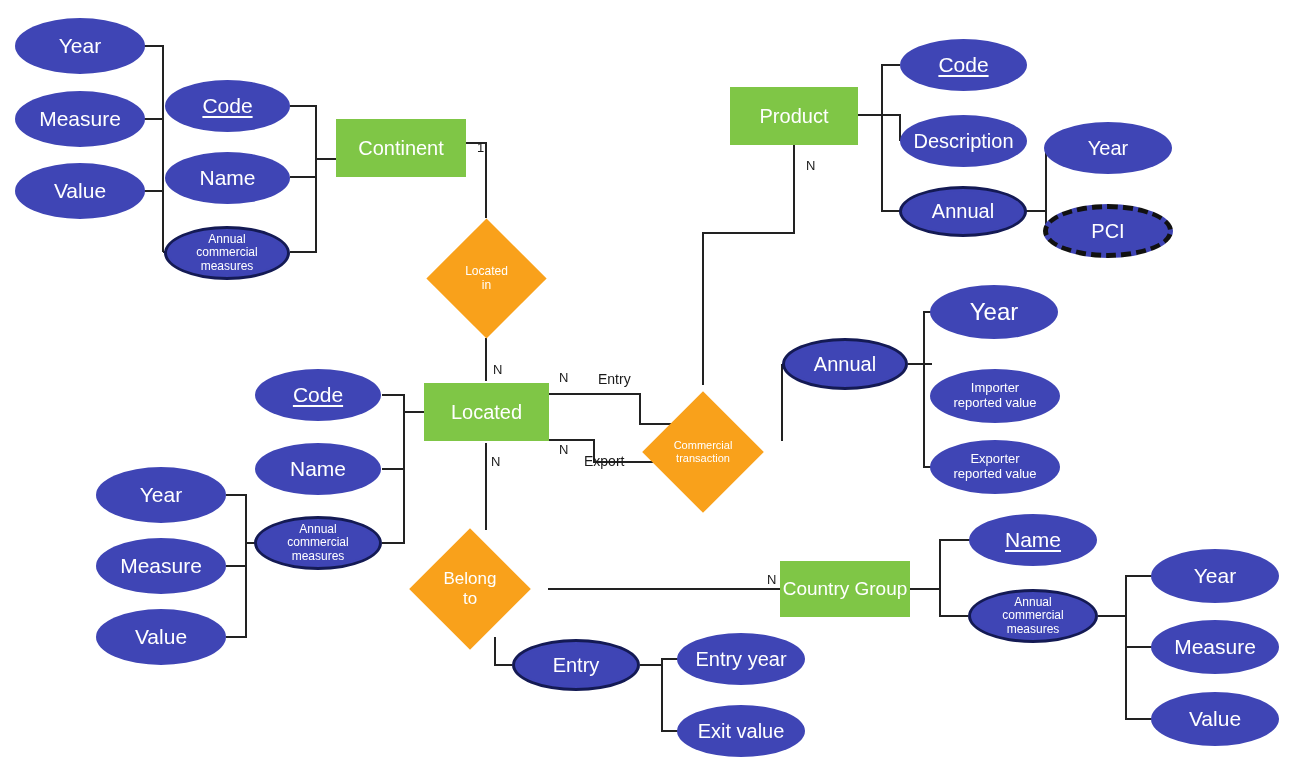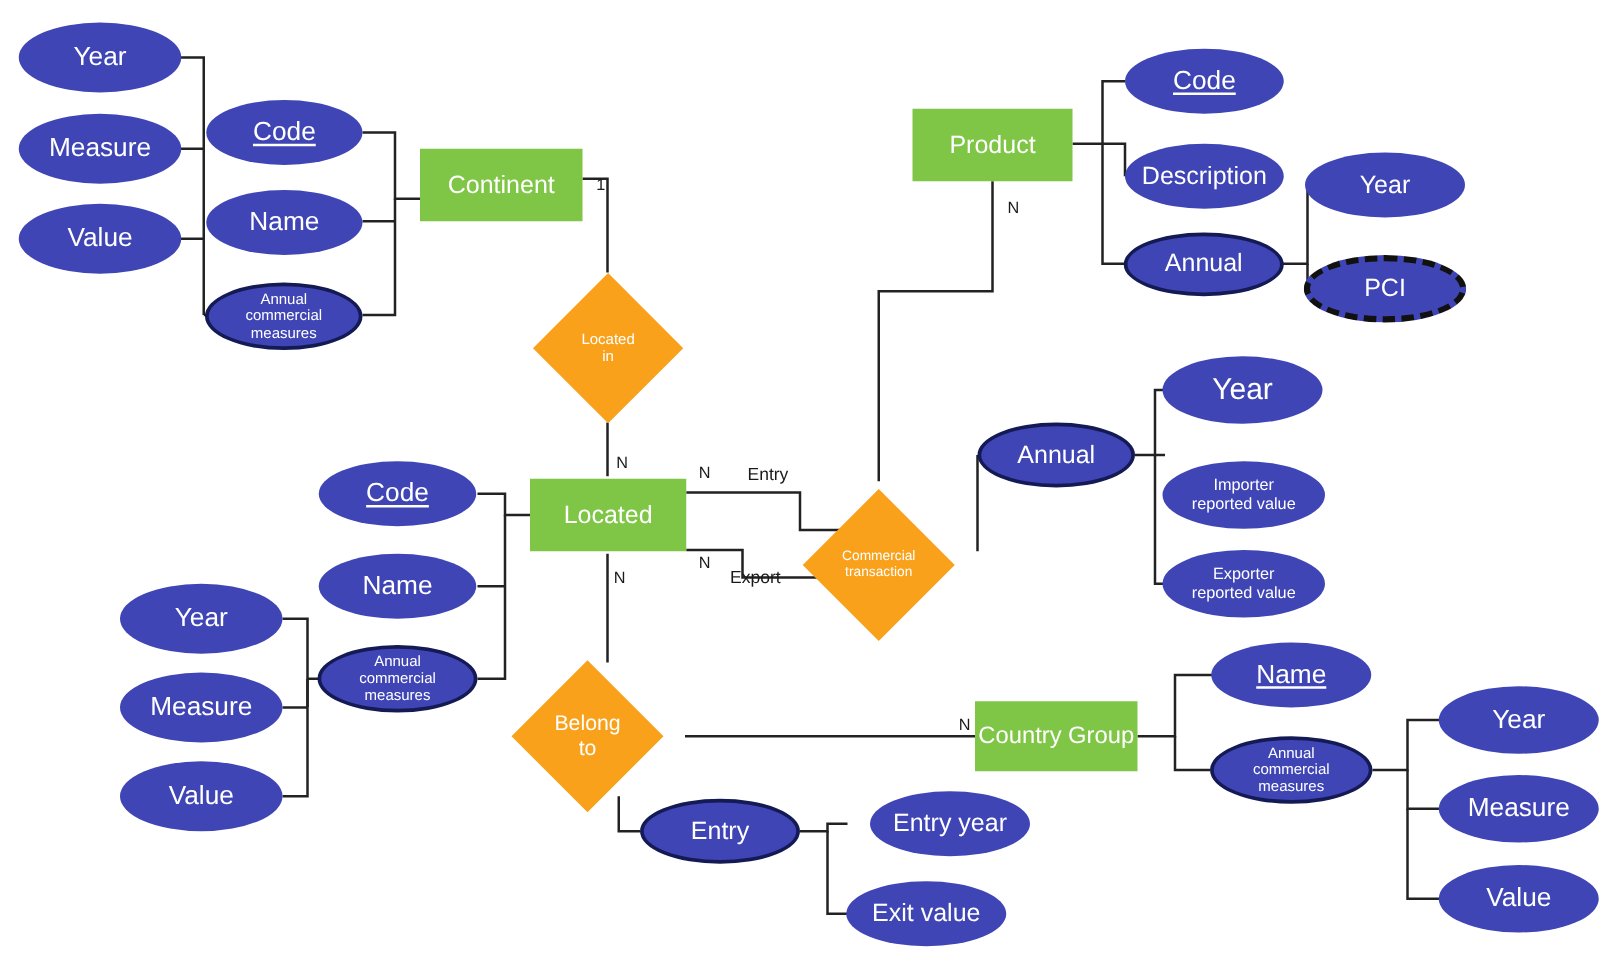--- a/index.html
+++ b/index.html
@@ -206,21 +206,21 @@
     <div class="shape"></div>
     <div class="lbl" style="font-size:17px;flex-direction:column;">
       <span>Belong</span>
       <span>to</span>
     </div>
   </div>
 
   <div class="node ellipse multi" style="left:512px;top:639px;width:128px;height:52px;font-size:20px;justify-content:center;">
     <span>Entry</span>
   </div>
-  <div class="node ellipse" style="left:696px;top:633px;width:128px;height:52px;font-size:20px;">
+  <div class="node ellipse" style="left:677px;top:633px;width:128px;height:52px;font-size:20px;">
     <span>Entry year</span>
   </div>
   <div class="node ellipse" style="left:677px;top:705px;width:128px;height:52px;font-size:20px;">
     <span>Exit value</span>
   </div>
 
   <div class="card" style="left:767px;top:572px;">N</div>
 
   <div class="node entity" style="left:780px;top:561px;width:130px;height:56px;font-size:19px;">
     <span>Country Group</span>

